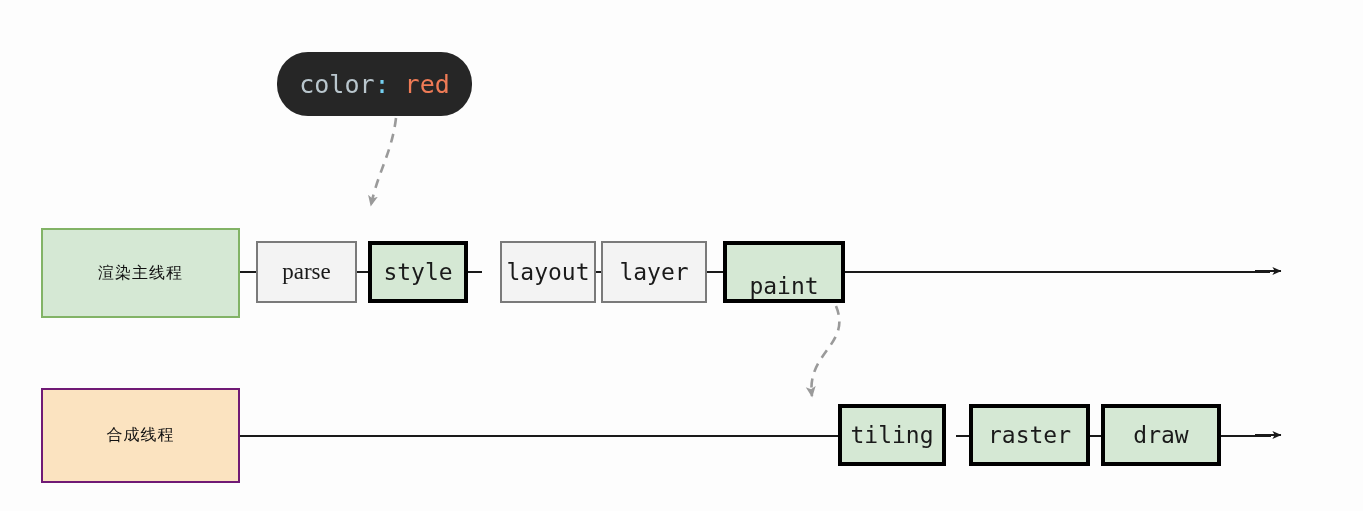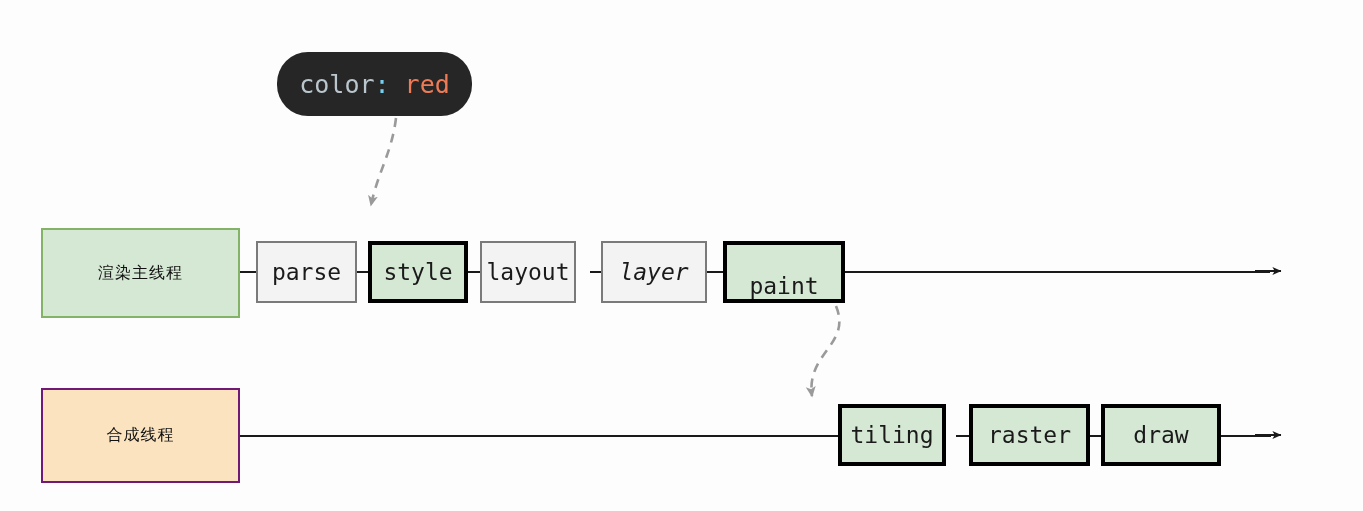--- a/index.html
+++ b/index.html
@@ -77,24 +77,24 @@
     background: #f3f3f3;
     border: 2px solid #7a7a7a;
   }
   .stage.green {
     background: #d5e8d4;
     border: 4px solid #000000;
   }
 
   
   .r1 { top: 241px; }
-  .s-parse  { left: 256px; width: 101px; }
+  .s-parse  { left: 256px; width: 101px; font-family: Liberation Serif, serif; }
   .s-style  { left: 368px; width: 100px; }
-  .s-layout { left: 480px; width: 96px; }
-  .s-layer  { left: 601px; width: 106px; font-style: italic; }
+  .s-layout { left: 500px; width: 96px; }
+  .s-layer  { left: 601px; width: 106px; }
   .s-paint  { left: 723px; width: 122px; align-items: flex-end; }
 
   
   .r2 { top: 404px; }
   .s-tiling { left: 838px; width: 108px; }
   .s-raster { left: 969px; width: 121px; }
   .s-draw   { left: 1101px; width: 120px; }
 
   
   .hline {

